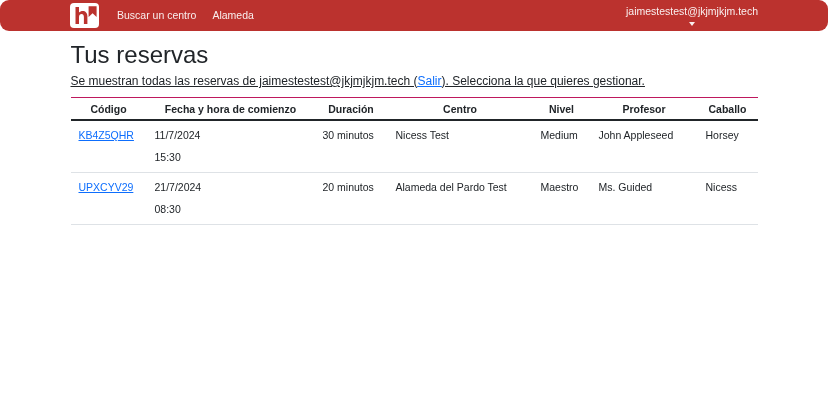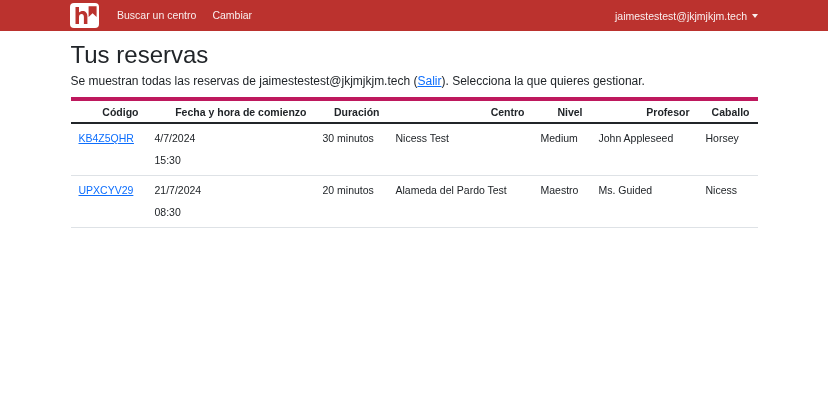--- a/index.html
+++ b/index.html
@@ -11,20 +11,21 @@
     font-family: "Liberation Sans", sans-serif;
     overflow: hidden;
   }
 
   
   .navbar {
     background: #bb322e;
     height: 31px;
     display: flex;
     align-items: center;
+    border-radius: 9px;
   }
   .nav-container {
     width: 688px;
     margin: 0 auto;
     display: flex;
     align-items: center;
   }
   .brand {
     display: inline-flex;
     align-items: center;
@@ -45,20 +46,21 @@
   }
   .user-menu {
     margin-left: auto;
     display: flex;
     align-items: center;
     gap: 5px;
     color: rgba(255,255,255,0.92);
     font-size: 10.5px;
     cursor: pointer;
     white-space: nowrap;
+    flex-direction: column;
   }
   .caret-down {
     width: 0; height: 0;
     border-left: 3.5px solid transparent;
     border-right: 3.5px solid transparent;
     border-top: 4px solid rgba(255,255,255,0.92);
     display: inline-block;
   }
 
   
@@ -69,39 +71,40 @@
   .page-title {
     font-size: 24px;
     font-weight: 500;
     margin: 12px 0 6px 0;
     line-height: 24px;
   }
   .intro {
     font-size: 12px;
     line-height: 16px;
     margin: 0 0 8px 0;
+    text-decoration: underline;
   }
   a.link, .link {
     color: #0d6efd;
     text-decoration: underline;
     cursor: pointer;
   }
 
   
   table.reservas {
     width: 100%;
     border-collapse: collapse;
     font-size: 10.5px;
     margin-top: 5px;
   }
   table.reservas thead th {
-    text-align: right;
+    text-align: center;
     font-weight: 700;
     padding: 5px 8px 4px 8px;
-    border-top: 4px solid #be185d;
+    border-top: 1px solid #be185d;
     border-bottom: 2px solid #212529;
     white-space: nowrap;
   }
   table.reservas tbody td {
     padding: 8px;
     border-bottom: 1px solid #dee2e6;
     vertical-align: top;
     line-height: 13px;
     margin-top: 16px;
   }
@@ -121,21 +124,21 @@
       <span style="display:inline-flex;">
         <svg width="29" height="25" viewBox="0 0 29 25" aria-hidden="true">
           <rect x="0" y="0" width="29" height="25" rx="4" fill="#ffffff"></rect>
           <path d="M5.5 4 L5.5 21 L9 21 L9 14.2 C9 12.2 10.1 11.1 11.6 11.1 C13 11.1 13.9 12.1 13.9 14.1 L13.9 21 L17.4 21 L17.4 13.3 C17.4 9.9 15.4 7.9 12.8 7.9 C11.2 7.9 9.8 8.5 9 9.4 L9 4 Z" fill="#bb322e"></path>
           <path d="M18.6 3.2 L26.6 3.2 L26.6 14 L22.6 10.2 L18.6 14 Z" fill="#bb322e"></path>
         </svg>
       </span>
     </div>
     <nav class="nav-links">
       <span class="nav-link">Buscar un centro</span>
-      <span class="nav-link">Cambiar</span>
+      <span class="nav-link">Alameda</span>
     </nav>
     <div class="user-menu">
       <span>jaimestestest@jkjmjkjm.tech</span>
       <span class="caret-down"></span>
     </div>
   </div>
 </header>
 
 <main class="container">
   <h1 class="page-title">Tus reservas</h1>
@@ -160,21 +163,21 @@
         <th>Centro</th>
         <th>Nivel</th>
         <th>Profesor</th>
         <th>Caballo</th>
       </tr>
     </thead>
     <tbody>
       <tr>
         <td><a class="code-link">KB4Z5QHR</a></td>
         <td>
-          <div class="cell-date">4/7/2024</div>
+          <div class="cell-date">11/7/2024</div>
           <div class="cell-time">15:30</div>
         </td>
         <td>30 minutos</td>
         <td>Nicess Test</td>
         <td>Medium</td>
         <td>John Appleseed</td>
         <td>Horsey</td>
       </tr>
       <tr>
         <td><a class="code-link">UPXCYV29</a></td>

